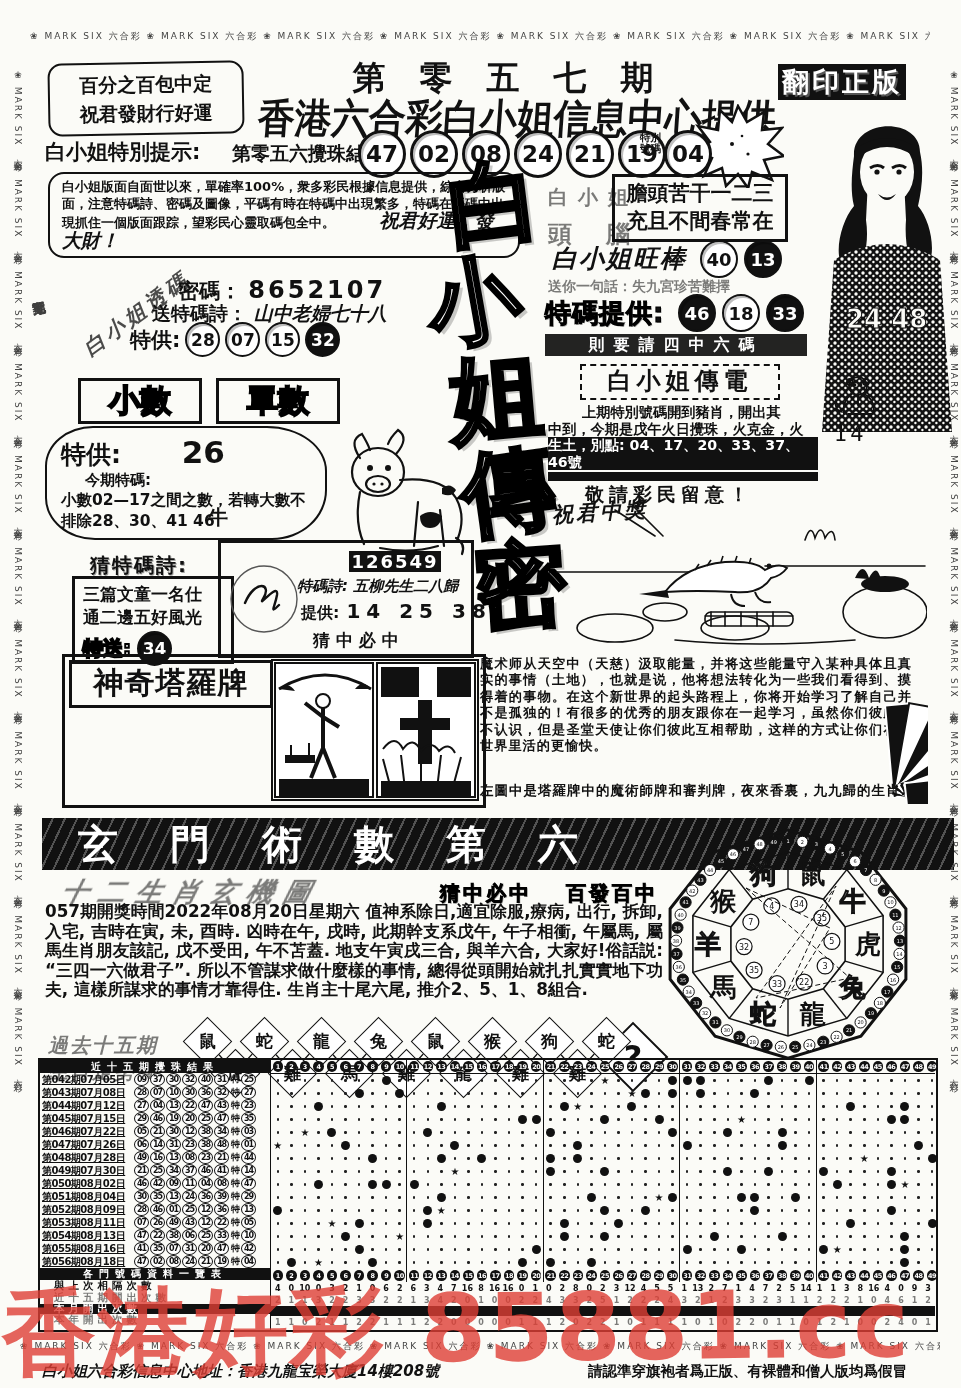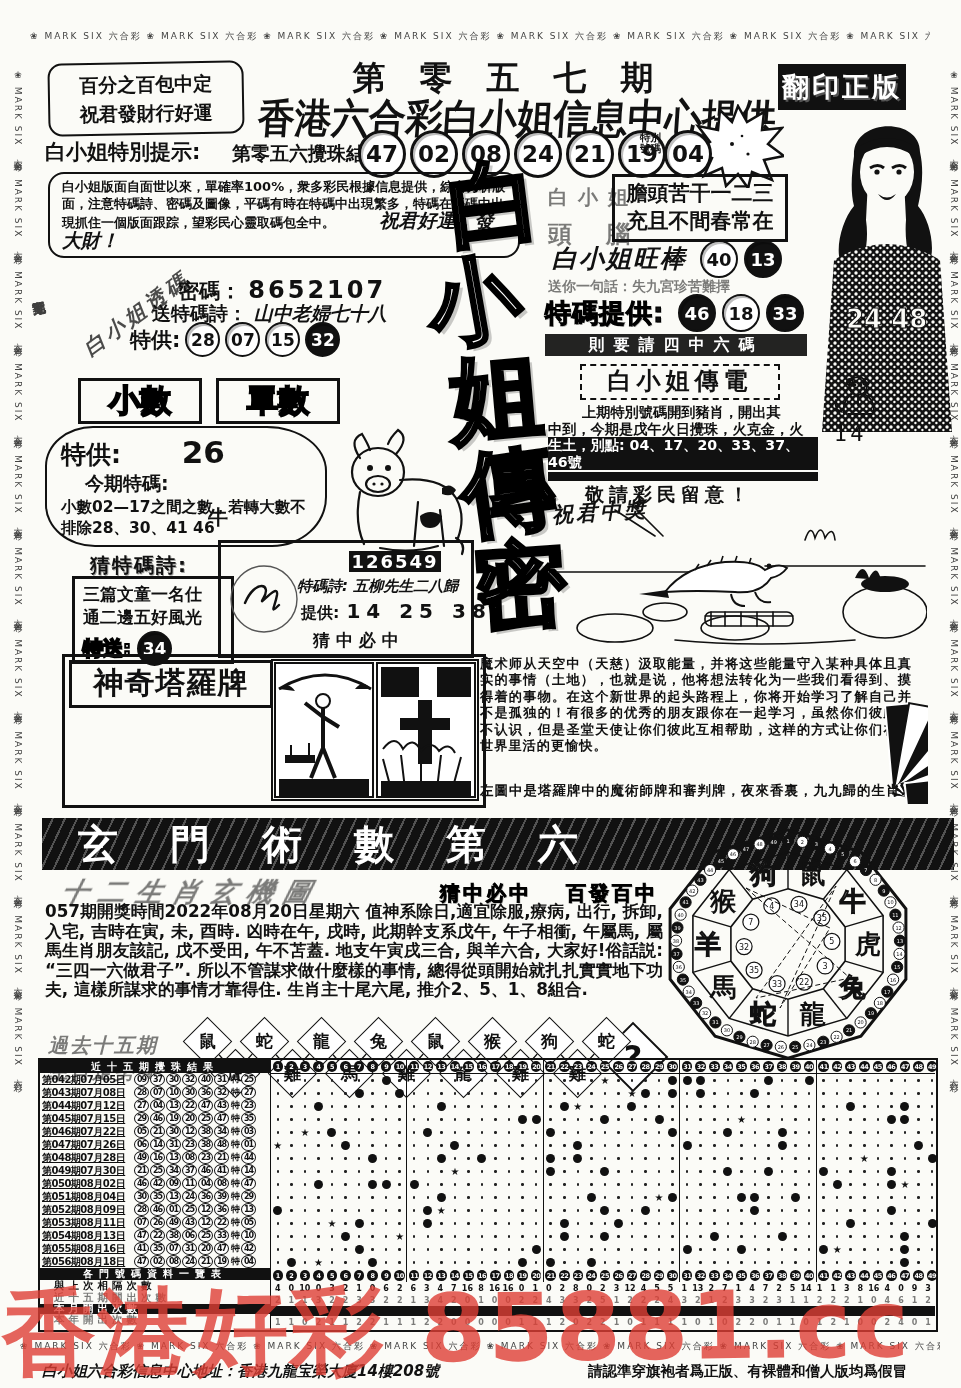--- a/index.html
+++ b/index.html
@@ -88,21 +88,21 @@
   <div class="abs strip vstrip" style="left:2px;top:70px;">❀ MARK SIX 六合彩      ❀ MARK SIX 六合彩      ❀ MARK SIX 六合彩      ❀ MARK SIX 六合彩      ❀ MARK SIX 六合彩      ❀ MARK SIX 六合彩      ❀ MARK SIX 六合彩      ❀ MARK SIX 六合彩      ❀ MARK SIX 六合彩      ❀ MARK SIX 六合彩      ❀ MARK SIX 六合彩</div>
   <div class="abs strip vstrip" style="left:938px;top:70px;">❀ MARK SIX 六合彩      ❀ MARK SIX 六合彩      ❀ MARK SIX 六合彩      ❀ MARK SIX 六合彩      ❀ MARK SIX 六合彩      ❀ MARK SIX 六合彩      ❀ MARK SIX 六合彩      ❀ MARK SIX 六合彩      ❀ MARK SIX 六合彩      ❀ MARK SIX 六合彩      ❀ MARK SIX 六合彩</div>
   <div class="abs strip" style="left:20px;top:1340px;width:920px;">❀ MARK SIX 六合彩      ❀ MARK SIX 六合彩      ❀ MARK SIX 六合彩      ❀ MARK SIX 六合彩      ❀ MARK SIX 六合彩      ❀ MARK SIX 六合彩      ❀ MARK SIX 六合彩      ❀ MARK SIX 六合彩</div>
 
   <div id="promise-box" class="abs" style="left:48px;top:62px;width:176px;">
     <div>百分之百包中定</div>
     <div>祝君發財行好運</div>
   </div>
   <div id="issue-title" class="abs ctr" style="left:300px;top:56px;width:440px;">第零五七期</div>
   <div id="main-title" class="abs" style="left:258px;top:94px;">香港六合彩白小姐信息中心提供</div>
-  <div id="reprint-badge" class="abs rough" style="left:778px;top:64px;width:128px;height:46px;">翻印正版</div>
+  <div id="reprint-badge" class="abs rough" style="left:778px;top:64px;width:128px;height:36px;">翻印正版</div>
 
   <div class="abs b" style="left:45px;top:138px;font-size:21px;">白小姐特別提示:</div>
   <div class="abs b" style="left:232px;top:141px;font-size:19px;">第零五六攪珠結果</div>
   <div class="abs" style="left:358px;top:130px;display:flex;gap:4px;">
       <span class="ball big">47</span>
       <span class="ball big">02</span>
       <span class="ball big">08</span>
       <span class="ball big">24</span>
       <span class="ball big">21</span>
       <span class="ball big">19</span>
@@ -149,21 +149,21 @@
   </div>
   <div class="abs thickbox ctr" style="left:216px;top:378px;width:118px;height:40px;">
     <span class="outline-txt b" style="font-size:31px;line-height:38px;">單數</span>
   </div>
 
   <div id="bubble" class="abs" style="left:45px;top:426px;">
     <div class="b" style="font-size:25px;">
       <span>特供:</span>
       <span style="font-size:31px;margin-left:52px;">26</span>
     </div>
-    <div class="b" style="font-size:19px;margin-left:24px;">今期特碼:</div>
+    <div class="b" style="font-size:15px;margin-left:24px;">今期特碼:</div>
     <div class="b" style="font-size:15.5px;line-height:21px;">小數02—17之間之數，若轉大數不排除28、30、41 46</div>
   </div>
   <div class="abs b" style="left:208px;top:504px;font-size:20px;">牛</div>
 
   <svg class="abs" style="left:300px;top:420px;" width="180" height="140" viewBox="0 0 180 140">
     <g fill="none" stroke="#111" stroke-width="2.2" stroke-linecap="round">
       <path d="M60,38 q-12,-18 2,-24 q6,10 8,16"></path>
         <path d="M96,34 q14,-16 2,-24 q-8,8 -10,14"></path>
       <ellipse cx="78" cy="52" rx="26" ry="24"></ellipse>
       <ellipse cx="78" cy="64" rx="12" ry="8"></ellipse>

